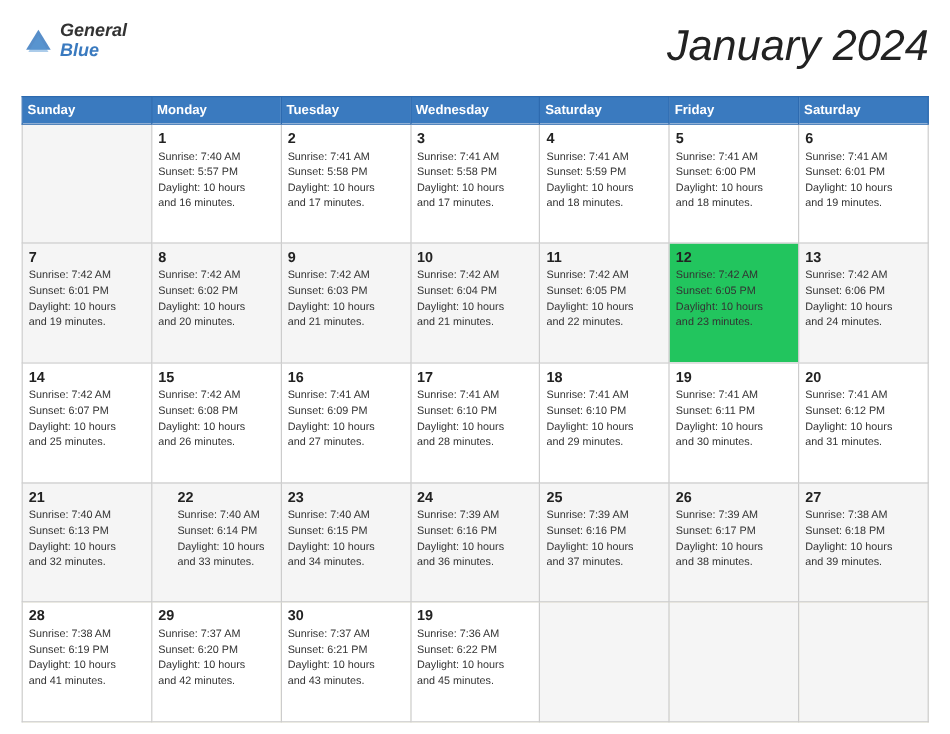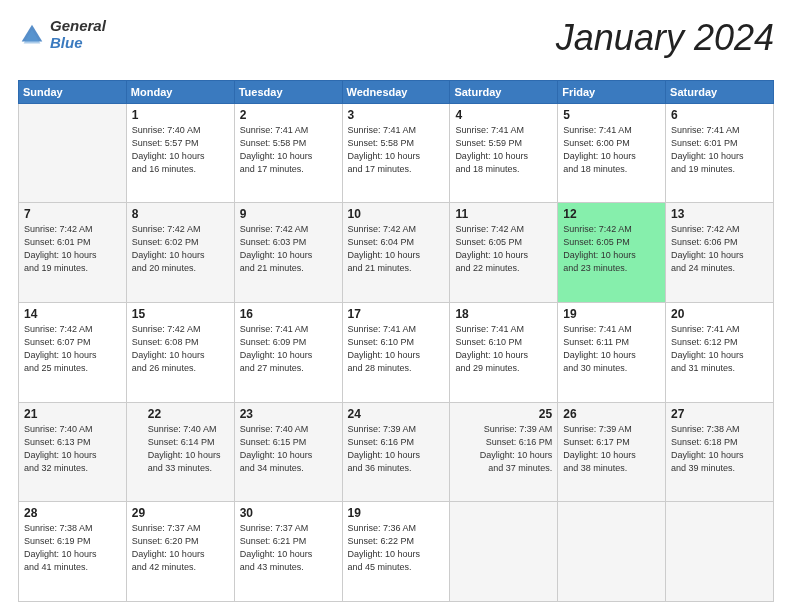--- a/index.html
+++ b/index.html
@@ -209,21 +209,21 @@
 Daylight: 10 hours
 and 21 minutes.</div>
           </td>
           <td style="background: rgb(245, 245, 245);">
             <div class="day-number">11</div>
             <div class="day-info" style="white-space: pre-line;">Sunrise: 7:42 AM
 Sunset: 6:05 PM
 Daylight: 10 hours
 and 22 minutes.</div>
           </td>
-          <td style="background: #86efac;">
+          <td style="background: #22c55e;">
             <div class="day-number">12</div>
             <div class="day-info" style="white-space: pre-line;">Sunrise: 7:42 AM
 Sunset: 6:05 PM
 Daylight: 10 hours
 and 23 minutes.</div>
           </td>
           <td style="background: rgb(245, 245, 245);">
             <div class="day-number">13</div>
             <div class="day-info" style="white-space: pre-line;">Sunrise: 7:42 AM
 Sunset: 6:06 PM
@@ -304,21 +304,21 @@
 Daylight: 10 hours
 and 34 minutes.</div>
           </td>
           <td style="background: rgb(245, 245, 245);">
             <div class="day-number">24</div>
             <div class="day-info" style="white-space: pre-line;">Sunrise: 7:39 AM
 Sunset: 6:16 PM
 Daylight: 10 hours
 and 36 minutes.</div>
           </td>
-          <td style="background: rgb(245, 245, 245); text-align: right;">
+          <td style="background: rgb(245, 245, 245);">
             <div class="day-number">25</div>
             <div class="day-info" style="white-space: pre-line;">Sunrise: 7:39 AM
 Sunset: 6:16 PM
 Daylight: 10 hours
 and 37 minutes.</div>
           </td>
           <td style="background: rgb(245, 245, 245);">
             <div class="day-number">26</div>
             <div class="day-info" style="white-space: pre-line;">Sunrise: 7:39 AM
 Sunset: 6:17 PM

